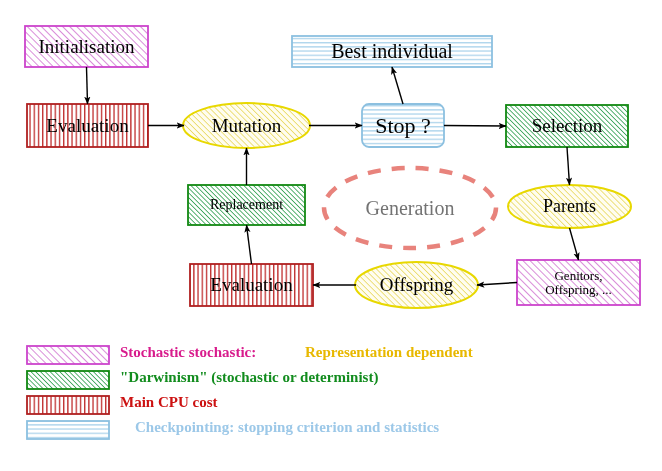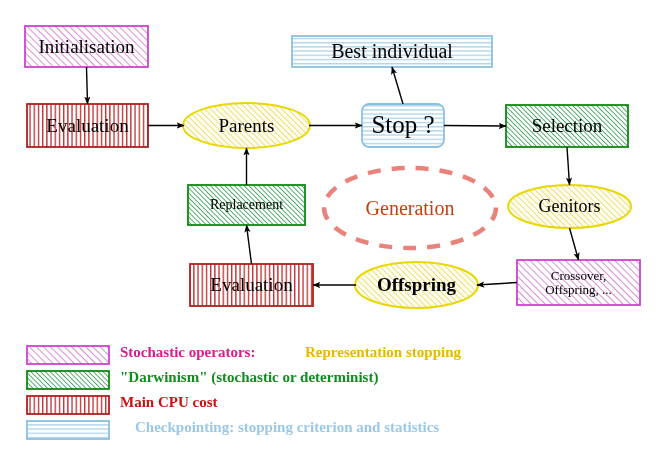--- a/index.html
+++ b/index.html
@@ -108,52 +108,52 @@
   </svg>
 
   <div id="labels">
       <div class="node-label" style="left: 25px; top: 26px; width: 123px; height: 41px; font-size: 19px; flex-direction: column;">
         <div>Initialisation</div>
       </div>
       <div class="node-label" style="left: 27px; top: 104px; width: 121px; height: 43px; font-size: 19px; flex-direction: column;">
         <div>Evaluation</div>
       </div>
       <div class="node-label" style="left: 183px; top: 103px; width: 127px; height: 45px; font-size: 19px; flex-direction: column;">
-        <div>Parents</div>
+        <div>Mutation</div>
       </div>
       <div class="node-label" style="left: 292px; top: 36px; width: 200px; height: 31px; font-size: 20px; flex-direction: column; border-radius: 7px;">
         <div>Best individual</div>
       </div>
-      <div class="node-label" style="left: 362px; top: 104px; width: 82px; height: 43px; font-size: 25px; flex-direction: column;">
+      <div class="node-label" style="left: 362px; top: 104px; width: 82px; height: 43px; font-size: 22px; flex-direction: column;">
         <div>Stop ?</div>
       </div>
       <div class="node-label" style="left: 506px; top: 105px; width: 122px; height: 42px; font-size: 19px; flex-direction: column; text-align: right;">
         <div>Selection</div>
       </div>
       <div class="node-label" style="left: 508px; top: 185px; width: 123px; height: 43px; font-size: 18px; flex-direction: column;">
-        <div>Genitors</div>
+        <div>Parents</div>
       </div>
       <div class="node-label" style="left: 517px; top: 260px; width: 123px; height: 45px; font-size: 13px; flex-direction: column;">
-        <div>Crossover,</div>
+        <div>Genitors,</div>
         <div>Offspring, ...</div>
       </div>
-      <div class="node-label" style="left: 355px; top: 262px; width: 123px; height: 46px; font-size: 19px; flex-direction: column; font-weight: bold;">
+      <div class="node-label" style="left: 355px; top: 262px; width: 123px; height: 46px; font-size: 19px; flex-direction: column;">
         <div>Offspring</div>
       </div>
       <div class="node-label" style="left: 190px; top: 264px; width: 123px; height: 42px; font-size: 19px; flex-direction: column;">
         <div>Evaluation</div>
       </div>
       <div class="node-label" style="left: 188px; top: 185px; width: 117px; height: 40px; font-size: 14px; flex-direction: column; text-align: center;">
         <div>Replacement</div>
       </div>
-      <div class="node-label" style="left: 324px; top: 168px; width: 172px; height: 80px; font-size: 20px; color: #c2410c; flex-direction: column;">
+      <div class="node-label" style="left: 324px; top: 168px; width: 172px; height: 80px; font-size: 20px; color: #737373; flex-direction: column;">
         <div>Generation</div>
       </div>
     </div>
   <div id="legend-labels">
-      <div class="legend-text" style="left: 120px; top: 344px; font-size: 15px; color: rgb(216, 27, 140);">Stochastic operators:</div>
-      <div class="legend-text seg2" style="left: 305px; top: 344px; font-size: 15px; color: rgb(232, 184, 0);">Representation stopping</div>
+      <div class="legend-text" style="left: 120px; top: 344px; font-size: 15px; color: rgb(216, 27, 140);">Stochastic stochastic:</div>
+      <div class="legend-text seg2" style="left: 305px; top: 344px; font-size: 15px; color: rgb(232, 184, 0);">Representation dependent</div>
       <div class="legend-text" style="left: 120px; top: 369px; font-size: 15px; color: rgb(18, 140, 30);">"Darwinism" (stochastic or determinist)</div>
       <div class="legend-text" style="left: 120px; top: 394px; font-size: 15px; color: rgb(204, 17, 17);">Main CPU cost</div>
       <div class="legend-text" style="left: 120px; top: 419px; font-size: 15px; color: rgb(156, 200, 232); margin-left: 15px;">Checkpointing: stopping criterion and statistics</div>
     </div>
 
 </div>
 
 </body></html>

